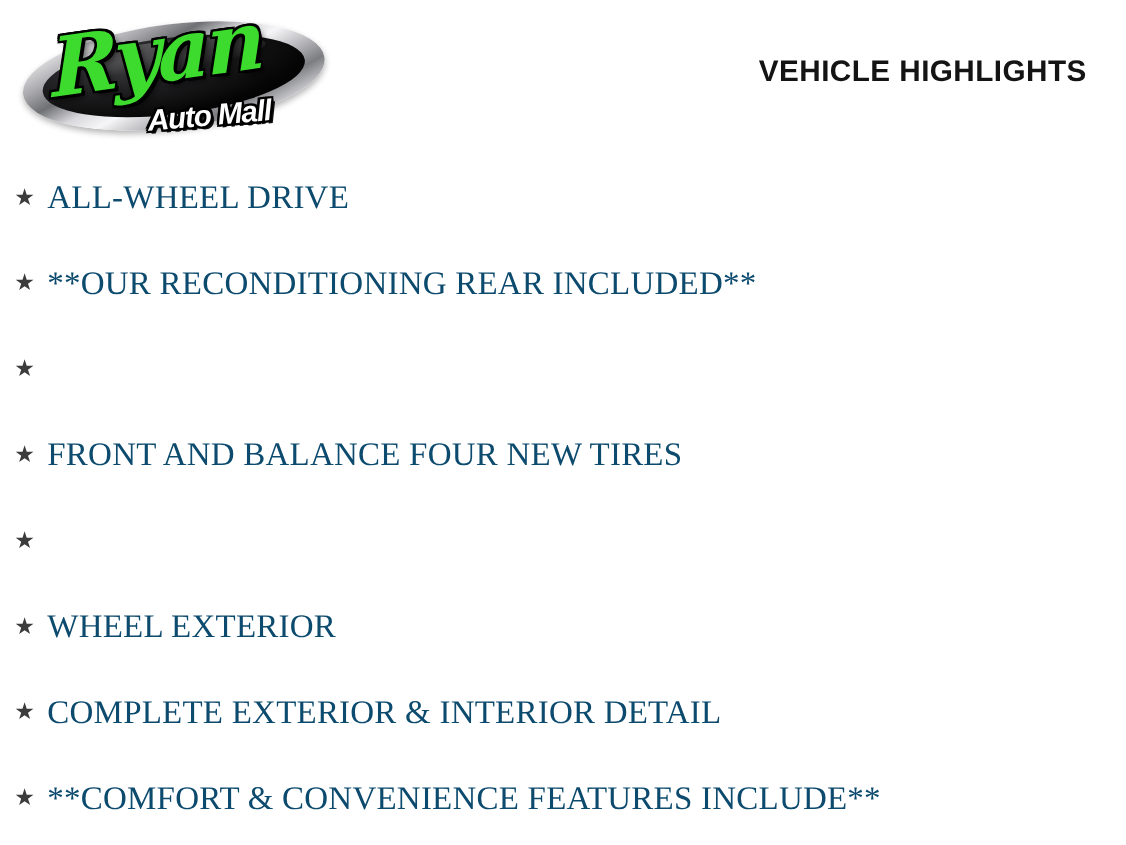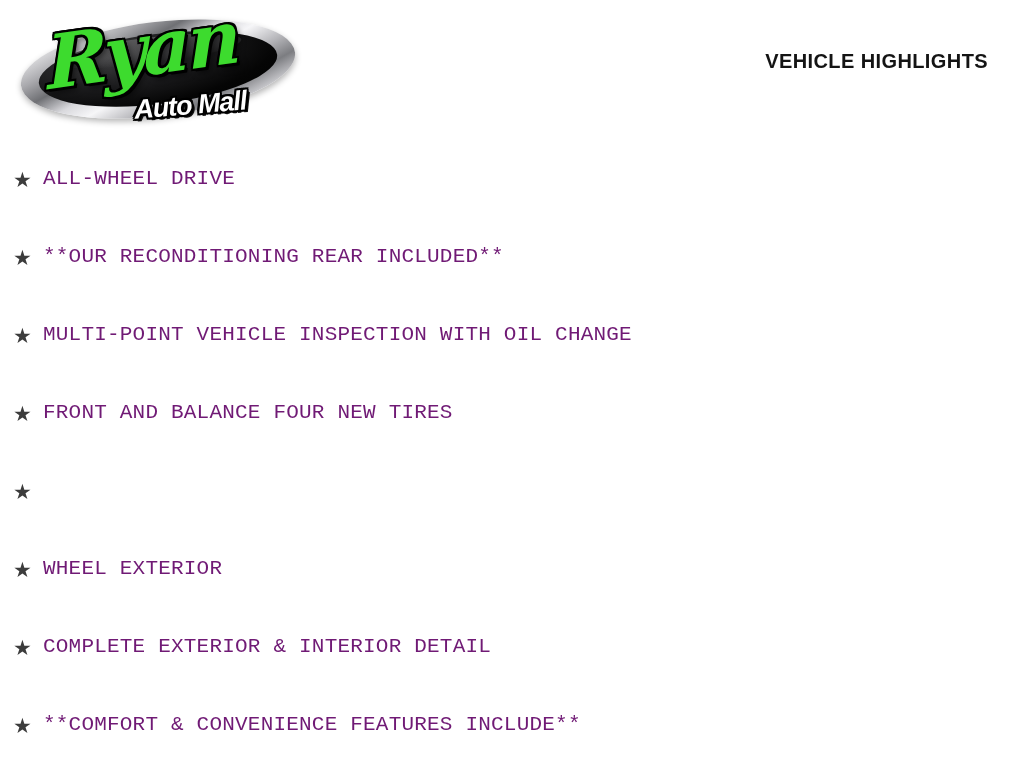--- a/index.html
+++ b/index.html
@@ -123,21 +123,21 @@
     white-space: nowrap;
   }
 
   
   .page-title {
     position: absolute;
     right: 36px;
     top: 50px;
     font-family: "Liberation Sans", sans-serif;
     font-weight: bold;
-    font-size: 20px;
+    font-size: 27px;
     letter-spacing: 0.4px;
     color: #141414;
     white-space: nowrap;
   }
 
   
   .highlights {
     position: absolute;
     left: 0;
     top: 140px;
@@ -154,25 +154,25 @@
   }
   .bullet-star {
     flex: 0 0 auto;
     width: 30px;
     font-size: 21px;
     line-height: 1;
     color: #3c3c3c;
     text-align: left;
   }
   .highlight-text {
-    font-family: Liberation Mono, monospace;
-    font-size: 21px;
+    font-family: Liberation Serif, serif;
+    font-size: 30px;
     line-height: 1.1;
     letter-spacing: 0.2px;
-    color: #701a75;
+    color: #0c4a6e;
     white-space: nowrap;
   }
 </style>
 </head>
 <body>
 
 <div class="page">
 
   <div class="header">
 
@@ -192,21 +192,20 @@
   <li class="highlight-item">
         <span class="bullet-star">★</span>
         <span class="highlight-text">ALL-WHEEL DRIVE</span>
       </li>
       <li class="highlight-item">
         <span class="bullet-star">★</span>
         <span class="highlight-text">**OUR RECONDITIONING REAR INCLUDED**</span>
       </li>
       <li class="highlight-item">
         <span class="bullet-star">★</span>
-        <span class="highlight-text">MULTI-POINT VEHICLE INSPECTION WITH OIL CHANGE</span>
       </li>
       <li class="highlight-item">
         <span class="bullet-star">★</span>
         <span class="highlight-text">FRONT AND BALANCE FOUR NEW TIRES</span>
       </li>
       <li class="highlight-item">
         <span class="bullet-star">★</span>
       </li>
       <li class="highlight-item">
         <span class="bullet-star">★</span>

